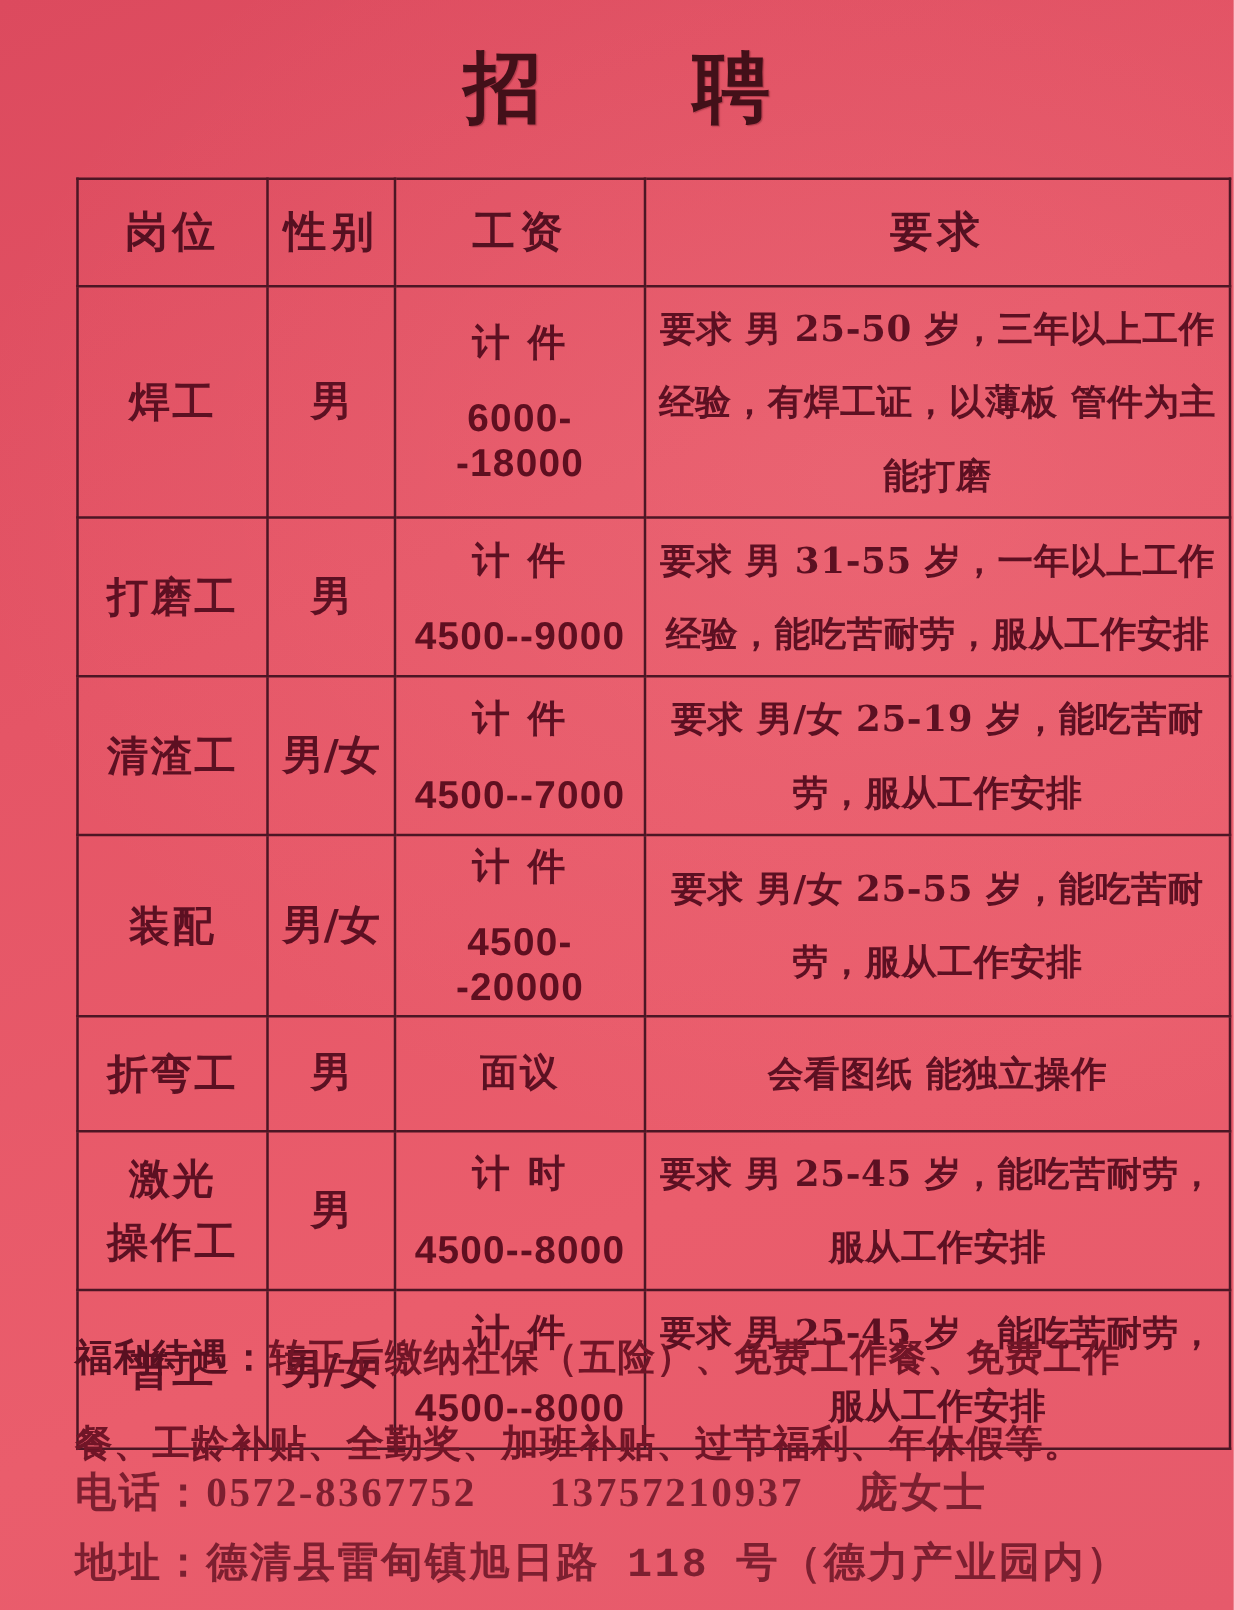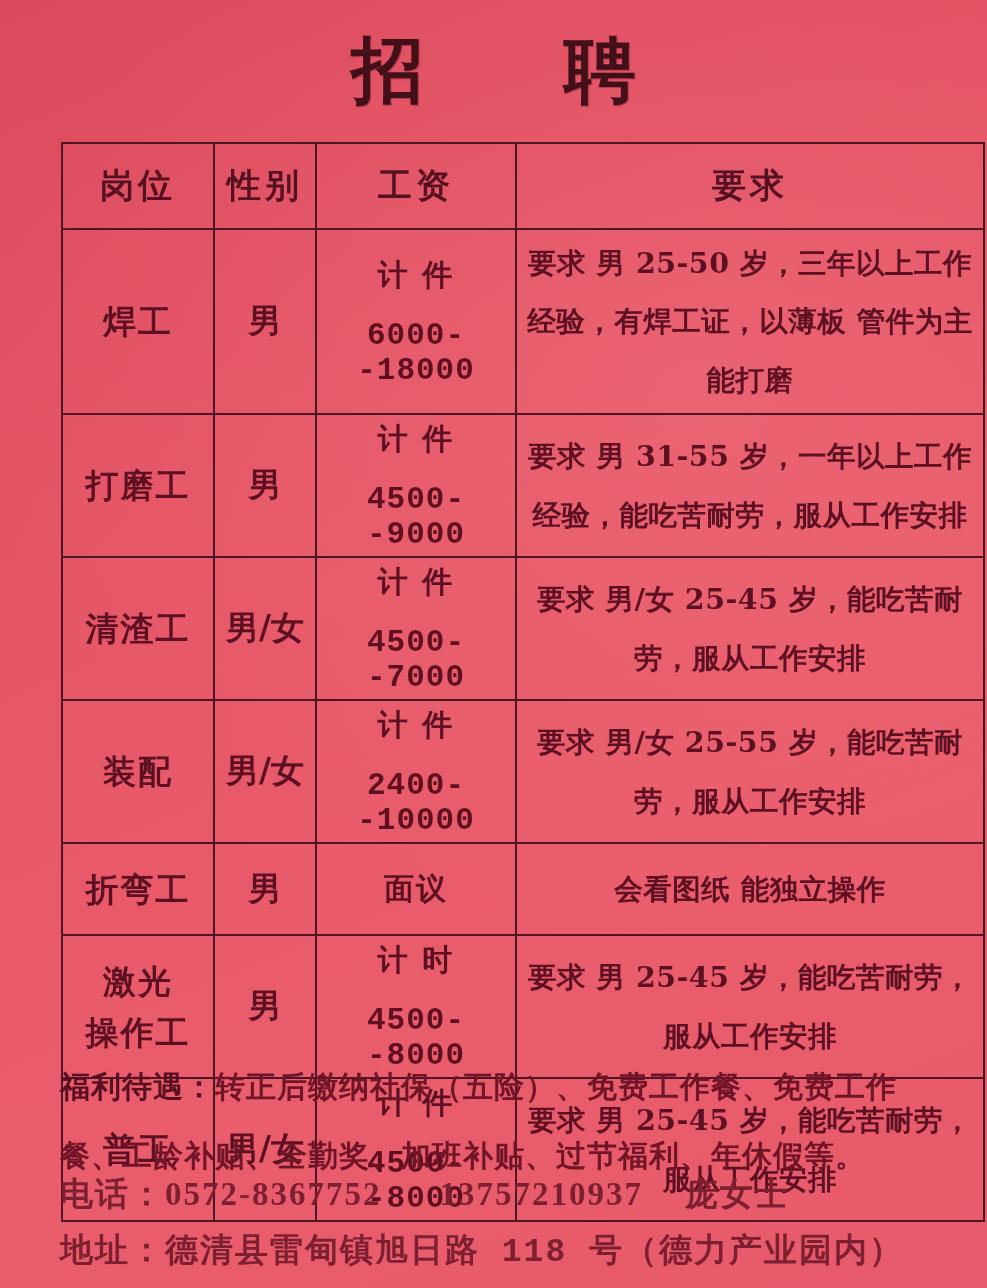--- a/index.html
+++ b/index.html
@@ -12,21 +12,21 @@
     overflow:hidden;
     font-family:"DejaVu Serif", serif;
     color:#5c1022;
   }
   .title{
     margin:0;
     padding-top:8px;
     height:132px;
     line-height:124px;
     text-align:center;
-    font-size:72px;
+    font-size:62px;
     font-weight:bold;
     color:#431019;
     letter-spacing:1.95em;
     padding-left:1.95em;
     text-shadow:1px 1px 1px rgba(80,10,20,0.35);
     box-sizing:border-box;
   }
   table.jobs{
     position:absolute;
     left:33px;top:142px;
@@ -46,21 +46,21 @@
   col.c1{width:152px;} col.c2{width:102px;} col.c3{width:200px;} col.c4{width:468px;}
   tr.hdr{height:86px;}
   tr.hdr th{font-size:34px;letter-spacing:4px;color:#551021;}
   tr.r0{height:140px;} tr.r1{height:118px;} tr.r2{height:114px;}
   tr.r3{height:113px;} tr.r4{height:92px;}  tr.r5{height:115px;border-radius:30px;} tr.r6{height:117px;}
   td.c-pos{font-size:33px;letter-spacing:2px;white-space:pre-line;line-height:1.55;}
   td.c-gen{font-size:33px;}
   td.c-sal{font-size:30px;}
   .sal-type{letter-spacing:2px;}
   .sal-range{
-    font-family:Liberation Mono, monospace;
+    font-family:Liberation Sans, sans-serif;
     font-size:31px;font-weight:bold;color:#5f0f20;
     margin-top:22px;letter-spacing:1px;
   }
   .sal-range:empty{display:none;margin:0;}
   td.c-req{
     text-align:left;
     font-size:28.5px;
     line-height:2.05;
     padding:8px 18px 8px 16px;
     letter-spacing:0.5px;
@@ -131,29 +131,29 @@
         <td class="c-req">要求 男 31-55 岁，一年以上工作经验，能吃苦耐劳，服从工作安排</td>
       </tr>
 
       <tr class="r2">
         <td class="c-pos">清渣工</td>
         <td class="c-gen">男/女</td>
         <td class="c-sal">
           <div class="sal-type">计 件</div>
           <div class="sal-range">4500--7000</div>
         </td>
-        <td class="c-req">要求 男/女 25-45 岁，能吃苦耐劳，服从工作安排</td>
+        <td class="c-req">要求 男/女 25-19 岁，能吃苦耐劳，服从工作安排</td>
       </tr>
 
       <tr class="r3">
         <td class="c-pos">装配</td>
         <td class="c-gen">男/女</td>
         <td class="c-sal">
           <div class="sal-type">计 件</div>
-          <div class="sal-range">2400--10000</div>
+          <div class="sal-range">4500--20000</div>
         </td>
         <td class="c-req">要求 男/女 25-55 岁，能吃苦耐劳，服从工作安排</td>
       </tr>
 
       <tr class="r4">
         <td class="c-pos">折弯工</td>
         <td class="c-gen">男</td>
         <td class="c-sal">
           <div class="sal-type">面议</div>
 

